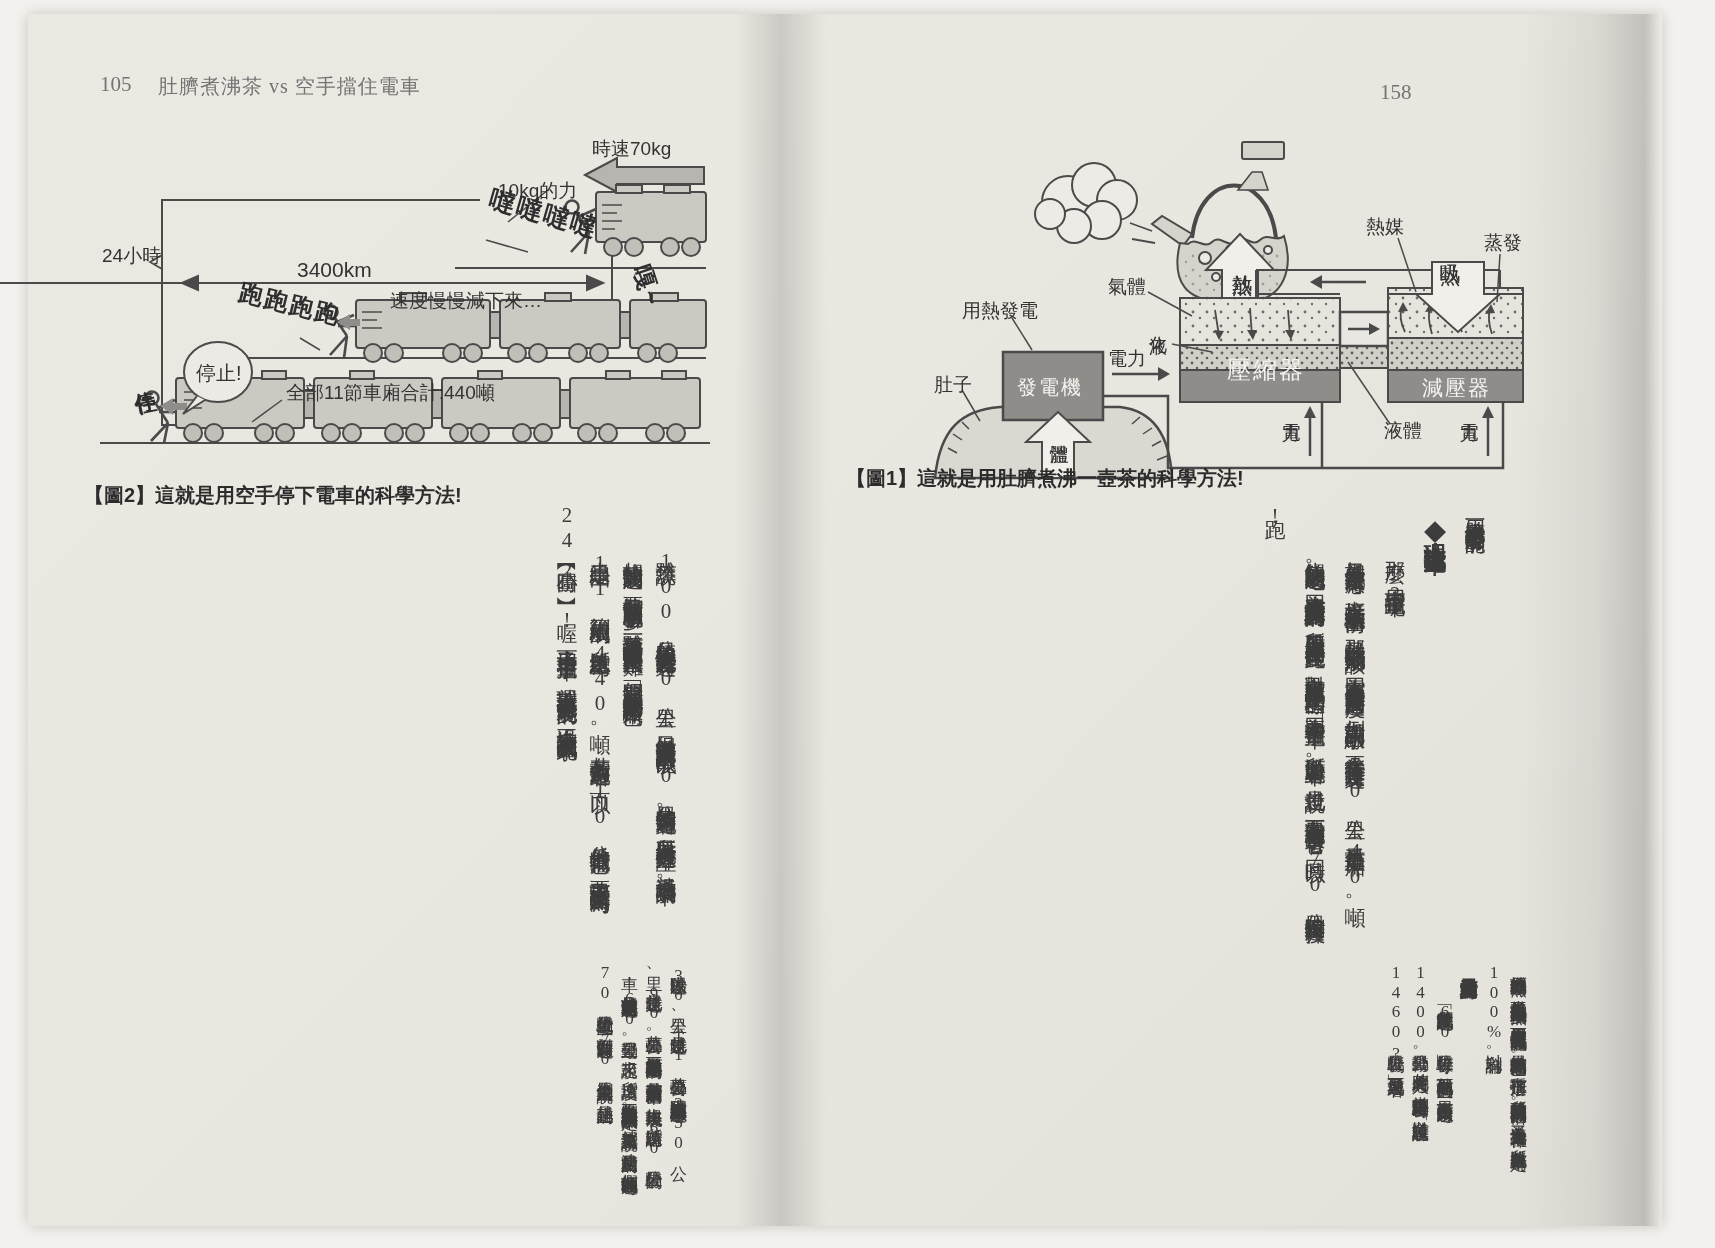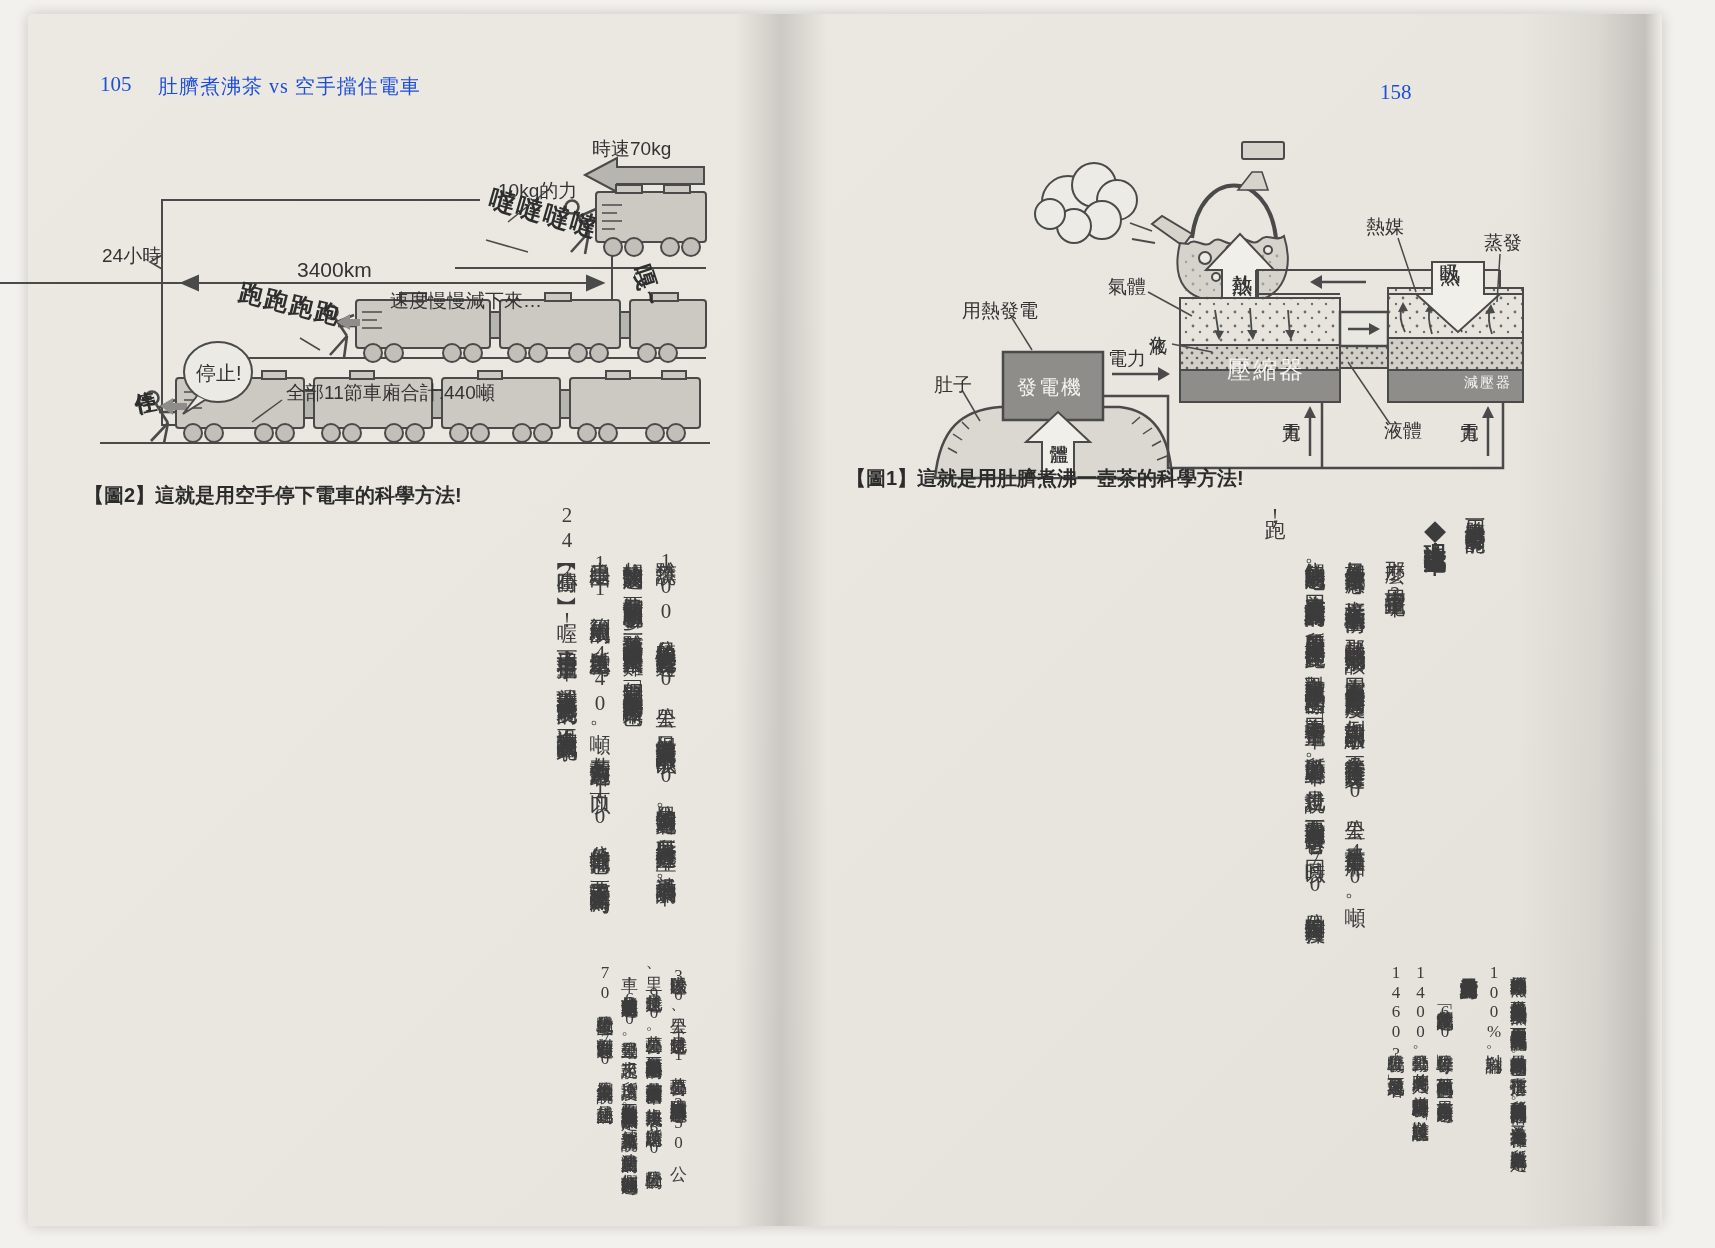--- a/index.html
+++ b/index.html
@@ -5,21 +5,21 @@
   html,body{margin:0;padding:0;background:#f3f1ed;}
   #canvas{position:relative;width:1715px;height:1248px;overflow:hidden;
           font-family:"Liberation Serif",serif;color:#3a3a3a;}
   .spread{position:absolute;left:28px;top:14px;width:1634px;height:1212px;
           background:linear-gradient(135deg,#ece9e3 0%,#e9e6e0 55%,#e4e1db 100%);
           border-radius:5px;box-shadow:0 0 14px rgba(0,0,0,.18);}
   .gutter{position:absolute;left:735px;top:14px;width:92px;height:1212px;
           background:linear-gradient(to right,rgba(0,0,0,0) 0%,rgba(0,0,0,.13) 50%,rgba(0,0,0,0) 100%);}
   .right-curl{position:absolute;left:1518px;top:14px;width:144px;height:1212px;
           background:linear-gradient(to right,rgba(0,0,0,0) 0%,rgba(0,0,0,.06) 55%,rgba(0,0,0,.16) 88%,rgba(255,255,255,.25) 100%);}
-  .lbl{position:absolute;white-space:nowrap;color:#1d4ed8;}
+  .lbl{position:absolute;white-space:nowrap;color:#737373;}
   .vert{writing-mode:vertical-rl;text-orientation:upright;}
   .sfx{font-family:"Liberation Sans",sans-serif;font-weight:900;color:#2e2e2e;letter-spacing:2px;}
   .diaglabel{font-size:19px;font-family:"Liberation Sans",sans-serif;color:#333;}
   .caption{font-size:20px;font-weight:bold;font-family:"Liberation Sans",sans-serif;color:#2c2c2c;}
   .whitebox{color:#f4f3f0;font-family:"Liberation Sans",sans-serif;}
   
   .vtext{position:absolute;writing-mode:vertical-rl;text-orientation:upright;
          font-size:21px;letter-spacing:1.2px;line-height:33px;color:#3c3c3c;}
   .vtext p{margin:0;text-indent:2em;}
   .vtext p.noind{text-indent:0;}
@@ -313,21 +313,21 @@
 
 <div class="lbl diaglabel" style="left:1366px;top:214px;">熱媒</div>
 <div class="lbl diaglabel" style="left:1484px;top:230px;">蒸發</div>
 <div class="lbl diaglabel vert" style="left:1436px;top:248px;font-size:21px;">吸熱</div>
 <div class="lbl diaglabel vert" style="left:1228px;top:258px;font-size:21px;">放熱</div>
 <div class="lbl diaglabel" style="left:1108px;top:274px;">氣體</div>
 <div class="lbl diaglabel vert" style="left:1146px;top:322px;font-size:18px;">液化</div>
 <div class="lbl diaglabel" style="left:962px;top:298px;">用熱發電</div>
 <div class="lbl whitebox" style="left:1017px;top:374px;font-size:20px;letter-spacing:2px;">發電機</div>
 <div class="lbl whitebox" style="left:1227px;top:354px;font-size:24px;letter-spacing:2px;text-align:center;">壓縮器</div>
-<div class="lbl whitebox" style="left:1464px;top:374px;font-size:14px;letter-spacing:2px;">減壓器</div>
+<div class="lbl whitebox" style="left:1422px;top:374px;font-size:21px;letter-spacing:2px;">減壓器</div>
 <div class="lbl diaglabel" style="left:1108px;top:346px;">電力</div>
 <div class="lbl diaglabel vert" style="left:1278px;top:408px;font-size:19px;">電力</div>
 <div class="lbl diaglabel vert" style="left:1456px;top:408px;font-size:19px;">電力</div>
 <div class="lbl diaglabel" style="left:1384px;top:418px;">液體</div>
 <div class="lbl diaglabel" style="left:934px;top:372px;text-align:center;">肚子</div>
 <div class="lbl diaglabel vert" style="left:1046px;top:430px;font-size:19px;">體溫</div>
 <div class="lbl caption" style="left:846px;top:465px;">【圖1】這就是用肚臍煮沸一壺茶的科學方法!</div>
 
 <div class="vtext rupper" style="left:850px;top:503px;width:645px;height:418px;">
   <p class="noind">用肚臍煮沸一壺茶是有可能的!</p>

